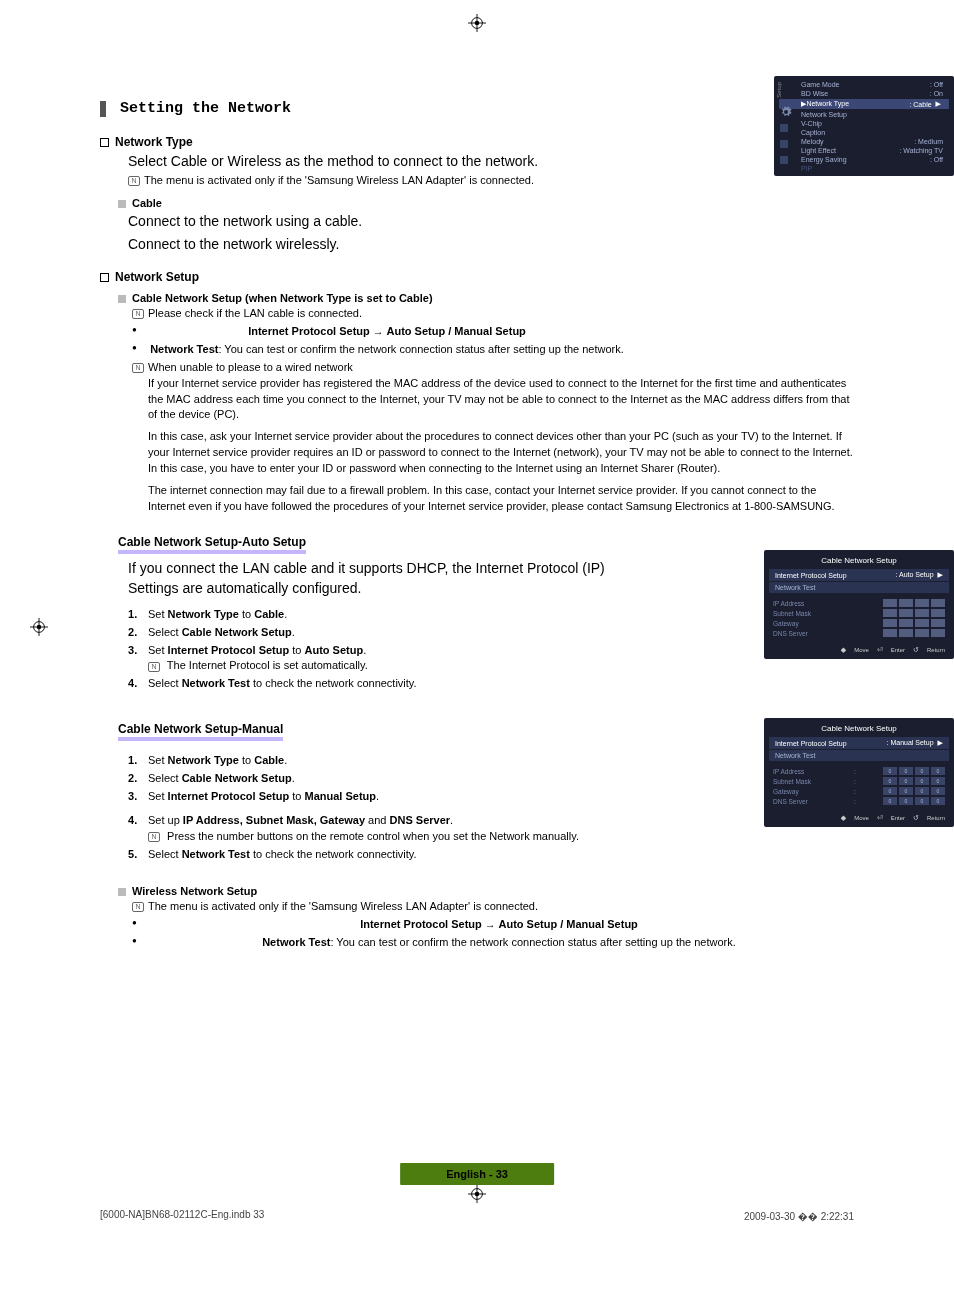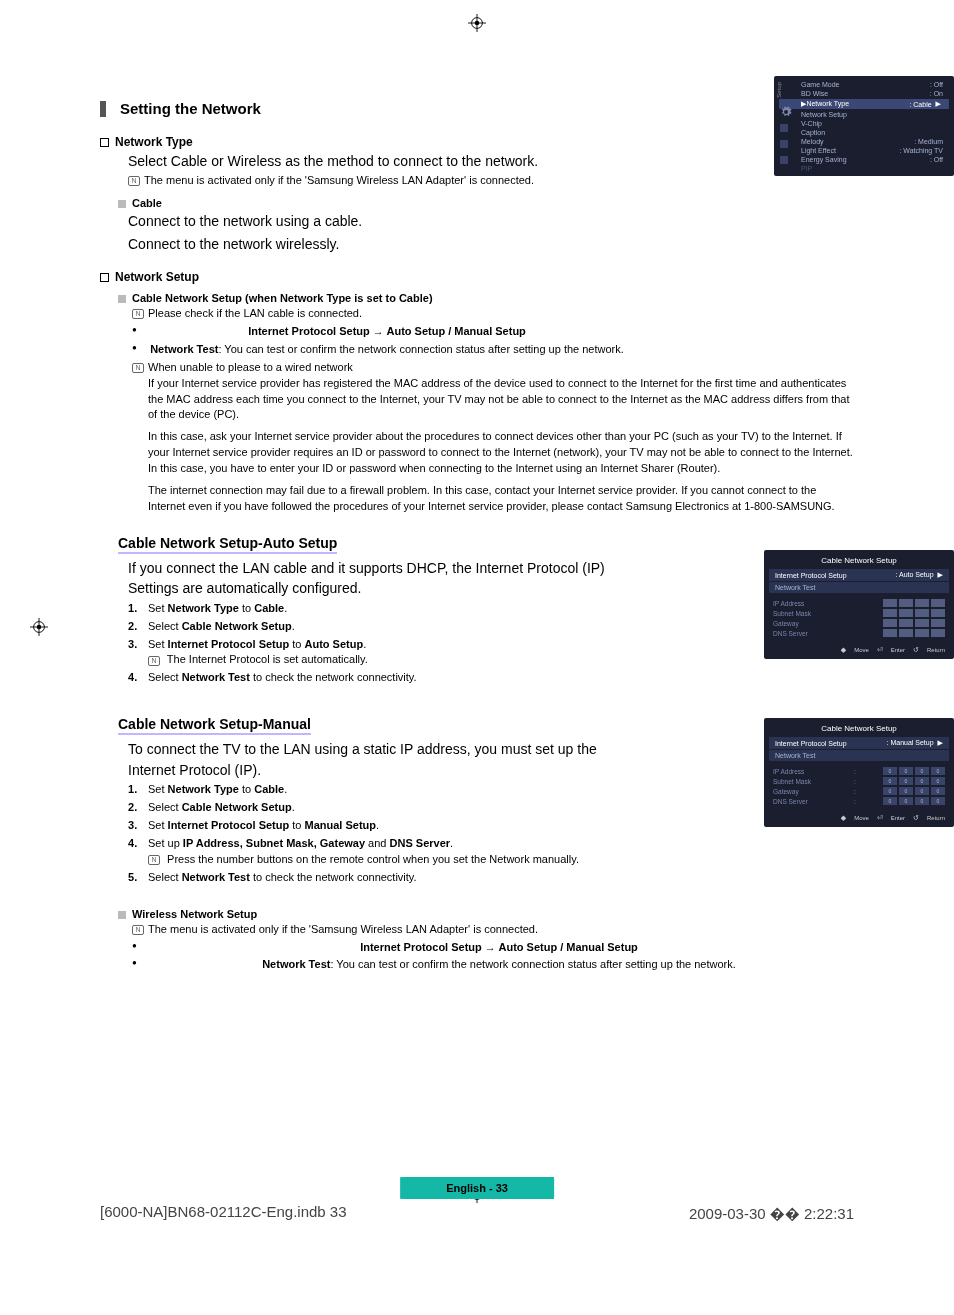--- a/index.html
+++ b/index.html
@@ -11,37 +11,37 @@
     width: 954px;
     margin: 0 auto;
     position: relative;
   }
   .page { padding: 100px 100px 60px 100px; position: relative; min-height: 1255px; }
   .print-mark-top { position:absolute; top:14px; left:50%; transform:translateX(-50%); }
   .print-mark-left { position:absolute; top:50%; left:30px; transform:translateY(-50%); }
   .print-mark-right { position:absolute; top:50%; right:30px; transform:translateY(-50%); }
   .print-mark-bottom { position:absolute; bottom:50px; left:50%; transform:translateX(-50%); }
   .reg-mark svg{width:18px;height:18px;}
-  .section-title-bar { display:flex; align-items:center; margin-bottom:18px;}
+  .section-title-bar { display:flex; align-items:center; margin-bottom:18px;font-family:Liberation Mono, monospace;}
   .red-bar{width:6px;height:16px;background:#555;margin-right:14px;}
   .section-title{font-size:15px;font-weight:bold;}
   .sq-bullet{display:inline-block;width:9px;height:9px;border:1px solid #000;margin-right:6px;vertical-align:baseline;position:relative;top:1px;}
   .sq-bullet-gray{display:inline-block;width:8px;height:8px;background:#bbb;margin-right:6px;vertical-align:baseline;position:relative;top:1px;}
   .h2{font-weight:bold;font-size:12px;margin-top:10px;margin-bottom:2px;}
   .h3{font-weight:bold;font-size:11px;margin-top:8px;margin-bottom:2px;padding-left:18px;}
   .body-text{padding-left:28px;line-height:1.45;margin-bottom:2px;font-size:14px;}
   .note-row{padding-left:28px;line-height:1.45;font-size:11px;}
   .note-icon{display:inline-block;width:12px;height:10px;border:1px solid #666;font-size:7px;text-align:center;line-height:8px;color:#666;margin-right:4px;border-radius:2px;vertical-align:middle;}
   ul.dot-list{list-style:none;padding-left:32px;margin-top:2px;text-align:center;}
   ul.dot-list li{position:relative;padding-left:12px;line-height:1.45;margin-bottom:2px;}
   ul.dot-list li::before{content:"●";position:absolute;left:0;top:0;font-size:8px;}
-  ol.num-list{list-style:none;padding-left:28px;counter-reset:item;margin-top:2px;}
+  ol.num-list{list-style:none;padding-left:28px;counter-reset:item;margin-top:8px;}
   ol.num-list li{position:relative;padding-left:20px;line-height:1.45;margin-bottom:2px;counter-increment:item;}
   ol.num-list li::before{content:counter(item)".";position:absolute;left:0;font-weight:bold;}
-  .sub-title{font-weight:bold;font-size:14px;margin-top:14px;margin-bottom:4px;border-bottom:2px solid #c4b5fd;display:inline-block;padding-bottom:1px;}
+  .sub-title{font-weight:bold;font-size:12px;margin-top:14px;margin-bottom:4px;border-bottom:4px solid #c4b5fd;display:inline-block;padding-bottom:1px;}
   .sub-title-wrap{margin-left:18px;}
   .indent-para{padding-left:48px;line-height:1.45;font-size:11px;margin-bottom:6px;}
   .two-col{position:relative;}
   .left-col{width:530px;}
   
   
   .osd{position:absolute;right:0;background:#1a1e2e;color:#a6b2d4;font-size:7px;border-radius:2px;padding:4px 3px 3px 3px;}
   .osd1{top:76px;width:180px;}
   .osd2{top:550px;width:190px;}
   .osd3{top:718px;width:190px;}
@@ -62,22 +62,22 @@
   .osd-list{padding:4px 6px 6px 6px;}
   .osd-ip-row{display:flex;align-items:center;padding:1px 0;font-size:6.5px;}
   .osd-ip-row .iplbl{width:56px;color:#7a87ad;}
   .osd-ip-cells{display:flex;gap:2px;margin-left:auto;}
   .osd-ip-cells span{width:14px;height:8px;background:#525d80;display:inline-block;}
   .osd-ip-cells.dark span{background:#3a4468;}
   .osd-ip-cells .num{width:14px;height:8px;background:#3a4468;color:#aab4d6;font-size:5px;text-align:center;line-height:8px;display:inline-block;}
   .osd-footer{display:flex;justify-content:flex-end;gap:8px;padding:2px 6px;font-size:6px;color:#ccc;align-items:center;}
   .osd-footer .sym{font-size:7px;}
   
-  .page-num-badge{position:absolute;bottom:56px;left:50%;transform:translateX(-50%);background:#14b8a6;padding:5px 46px;font-weight:bold;font-size:11px;border-radius:1px;}
-  .footer-line{position:absolute;bottom:32px;left:100px;right:100px;display:flex;justify-content:space-between;font-size:15px;color:#444;}
+  .page-num-badge{position:absolute;bottom:70px;left:50%;transform:translateX(-50%);background:#4d7c0f;padding:5px 46px;font-weight:bold;font-size:11px;border-radius:1px;}
+  .footer-line{position:absolute;bottom:32px;left:100px;right:100px;display:flex;justify-content:space-between;font-size:10px;color:#444;}
 </style>
 </head>
 <body>
 
 <div class="reg-mark print-mark-top"><svg viewBox="0 0 20 20">
       <circle cx="10" cy="10" r="6" fill="none" stroke="#000"></circle>
       <circle cx="10" cy="10" r="2.5" fill="#000"></circle>
       <line x1="10" y1="0" x2="10" y2="20" stroke="#000"></line>
       <line x1="0" y1="10" x2="20" y2="10" stroke="#000"></line>
     </svg></div>
@@ -303,21 +303,20 @@
     <div class="sub-title-wrap"><span class="sub-title">Cable Network Setup-Auto Setup</span></div>
     <div class="body-text">If you connect the LAN cable and it supports DHCP, the Internet Protocol (IP) Settings are automatically configured.</div>
     <ol class="num-list">
       <li><span>Set </span><b>Network Type</b><span> to </span><b>Cable</b><span>.</span></li>
       <li><span>Select </span><b>Cable Network Setup</b><span>.</span></li>
       <li><span>Set </span><b>Internet Protocol Setup</b><span> to </span><b>Auto Setup</b><span>.</span><br><span class="note-icon">N</span> <span>The Internet Protocol is set automatically.</span></li>
       <li><span>Select </span><b>Network Test</b><span> to check the network connectivity.</span></li>
     </ol>
 
     <div class="sub-title-wrap" style="margin-top:16px"><span class="sub-title">Cable Network Setup-Manual</span></div>
-    <div class="body-text">To connect the TV to the LAN using a static IP address, you must set up the Internet Protocol (IP).</div>
     <ol class="num-list">
       <li><span>Set </span><b>Network Type</b><span> to </span><b>Cable</b><span>.</span></li>
       <li><span>Select </span><b>Cable Network Setup</b><span>.</span></li>
       <li><span>Set </span><b>Internet Protocol Setup</b><span> to </span><b>Manual Setup</b><span>.</span></li>
     </ol>
   </div>
   <ol class="num-list" start="4" style="counter-reset:item 3">
     <li><span>Set up </span><b>IP Address, Subnet Mask, Gateway</b><span> and </span><b>DNS Server</b><span>.</span><br><span class="note-icon">N</span> <span>Press the number buttons on the remote control when you set the Network manually.</span></li>
     <li><span>Select </span><b>Network Test</b><span> to check the network connectivity.</span></li>
   </ol>

